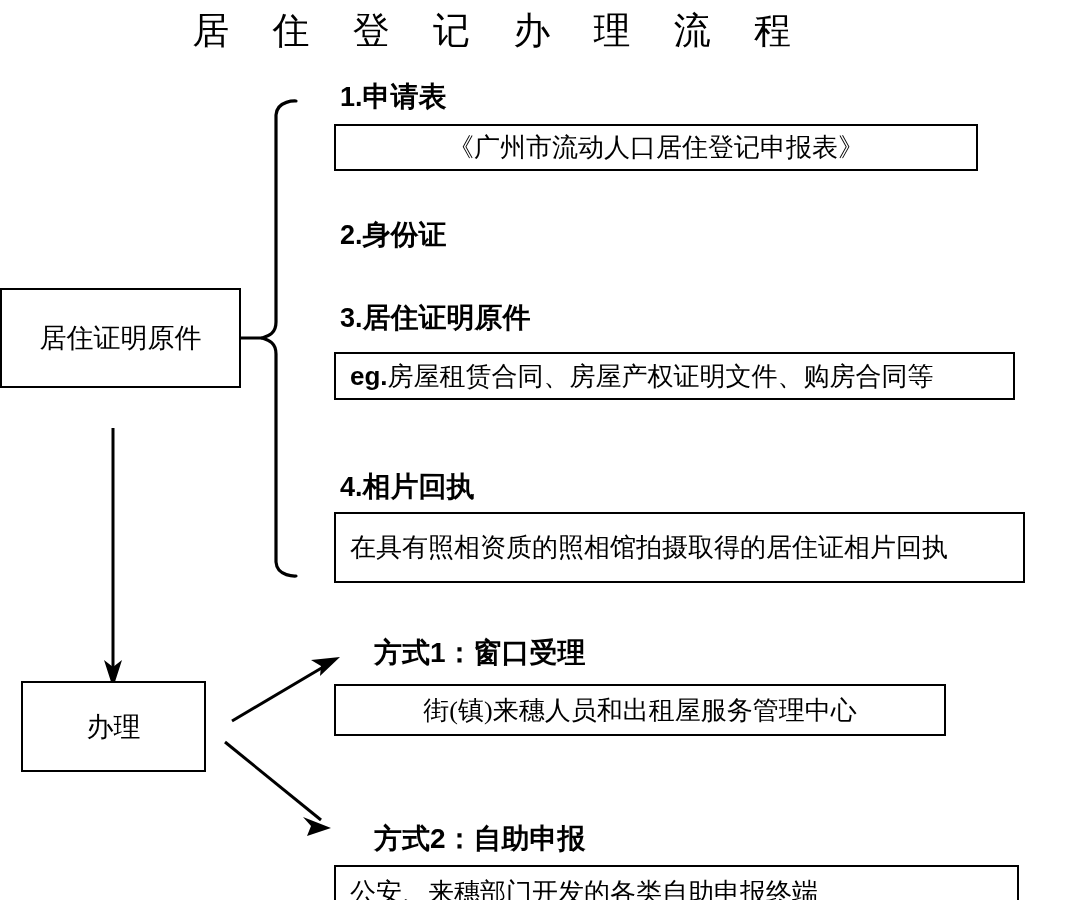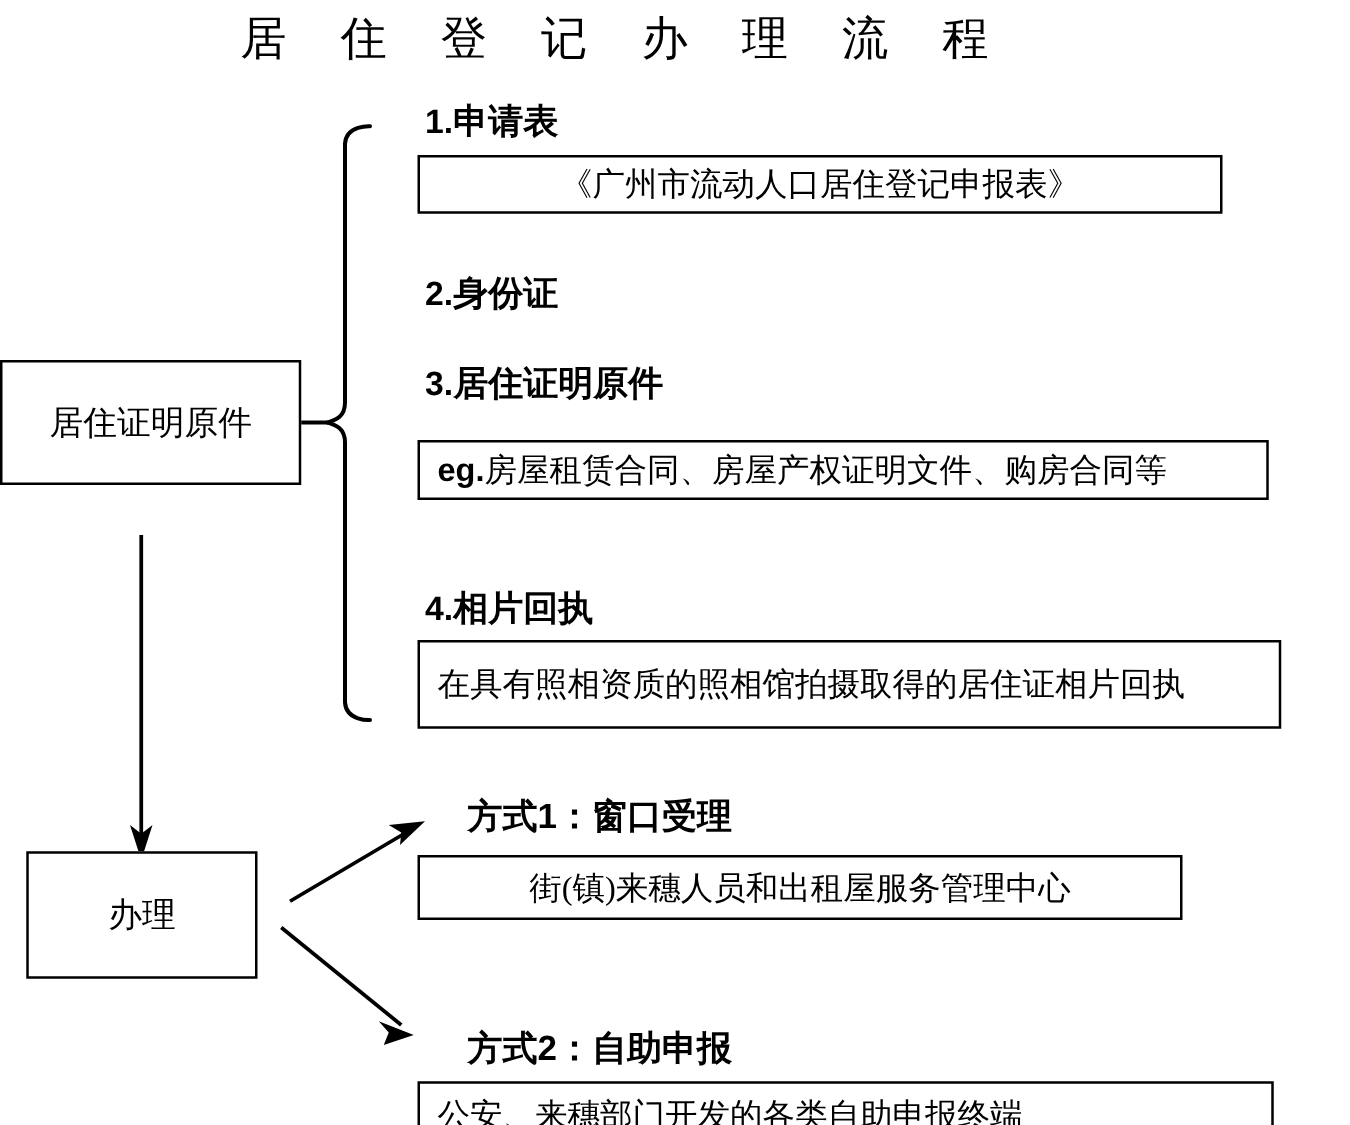--- a/index.html
+++ b/index.html
@@ -65,21 +65,21 @@
     left: 0px;
     top: 288px;
     width: 241px;
     height: 100px;
   }
 
   #box-handle {
     left: 21px;
     top: 681px;
     width: 185px;
-    height: 102px;
+    height: 91px;
   }
 
   
   .item-heading {
     position: absolute;
     font-size: 28px;
     white-space: nowrap;
     font-family: "Liberation Serif", "DejaVu Serif", serif;
   }
   .item-heading .num {
@@ -114,21 +114,21 @@
     font-weight: bold;
     font-size: 26px;
   }
 
   
   #heading-1 { left: 340px; top: 78px; }
   #detail-1  { left: 334px; top: 124px; width: 644px; height: 47px; }
 
   #heading-2 { left: 340px; top: 216px; }
 
-  #heading-3 { left: 340px; top: 288px; }
+  #heading-3 { left: 340px; top: 299px; }
   #detail-3  { left: 334px; top: 352px; width: 681px; height: 48px; }
 
   #heading-4 { left: 340px; top: 468px; }
   #detail-4  { left: 334px; top: 512px; width: 691px; height: 71px; }
 
   #heading-m1 { left: 374px; top: 634px; }
   #detail-m1  { left: 334px; top: 684px; width: 612px; height: 52px; }
 
   #heading-m2 { left: 374px; top: 820px; }
   #detail-m2  { left: 334px; top: 865px; width: 685px; height: 54px; }

